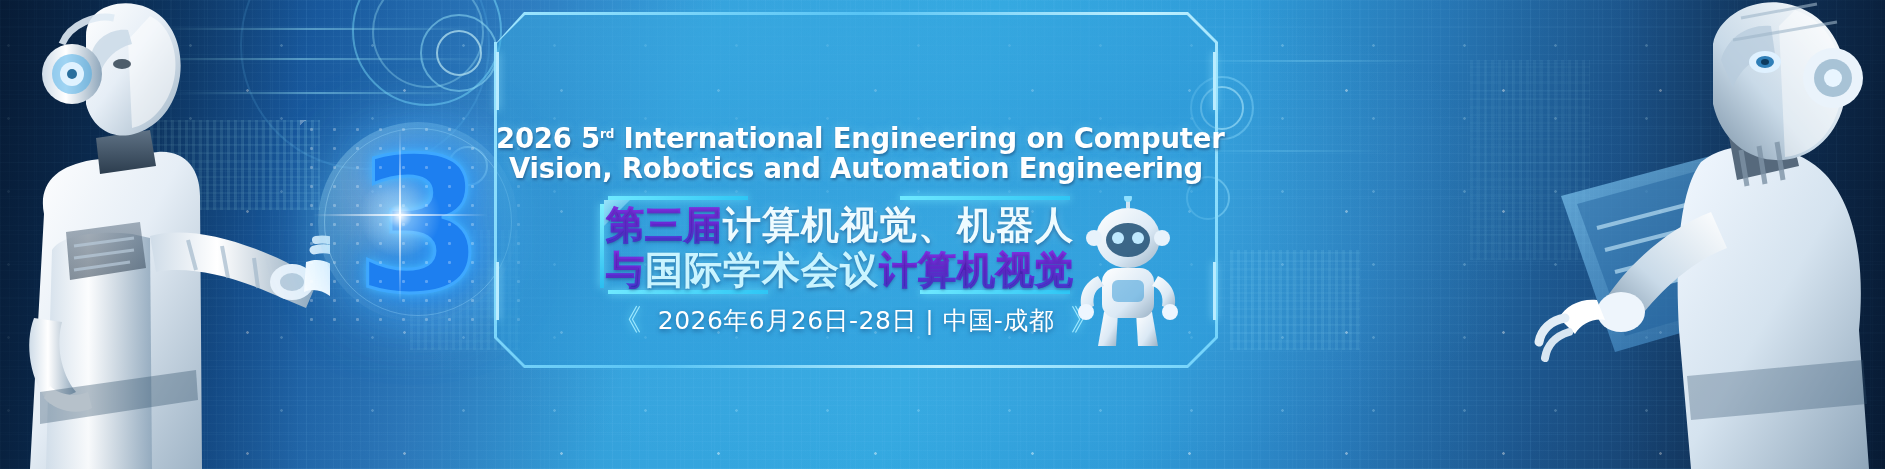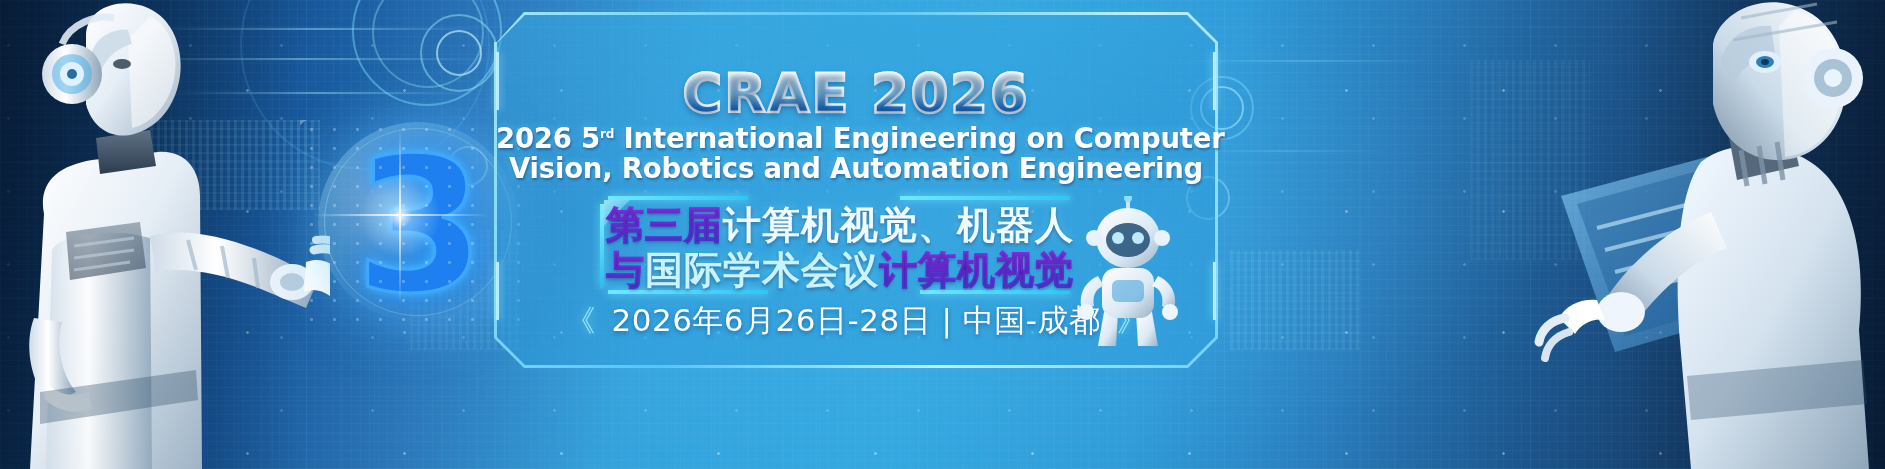--- a/index.html
+++ b/index.html
@@ -305,21 +305,21 @@
   }
   .chev {
     font-size: 30px;
     color: #9fe9ff;
     text-shadow: 0 0 10px rgba(120,230,255,.95);
     font-family: "DejaVu Sans", sans-serif;
   }
   .date-text {
     color: #ffffff;
     font-family: "DejaVu Sans", "Liberation Sans", sans-serif;
-    font-size: 31px;
+    font-size: 25px;
     font-weight: 400;
     letter-spacing: .5px;
     text-shadow: 0 2px 4px rgba(12,60,110,.5);
     white-space: nowrap;
   }
 
   
   .mascot { position: absolute; left: 1068px; top: 196px; width: 120px; height: 155px; }
 
   
@@ -475,21 +475,20 @@
     </svg>
   </div>
 
   <div class="panel"></div>
   <div class="panel-border"></div>
   <div class="corner-tick ct1"></div>
   <div class="corner-tick ct2"></div>
   <div class="corner-tick ct3"></div>
   <div class="corner-tick ct4"></div>
 
-  <div class="crae">CRAE 2026</div>
 
   <div class="en-line l1"><span>2026 5</span><sup>rd</sup><span> International Engineering on Computer</span></div>
 
   <div class="en-line l2">Vision, Robotics and Automation Engineering</div>
 
   <div class="cn-frame">
     <div class="edge e-top-l"></div>
     <div class="edge e-top-r"></div>
     <div class="edge e-bot-l"></div>
     <div class="edge e-bot-r"></div>

